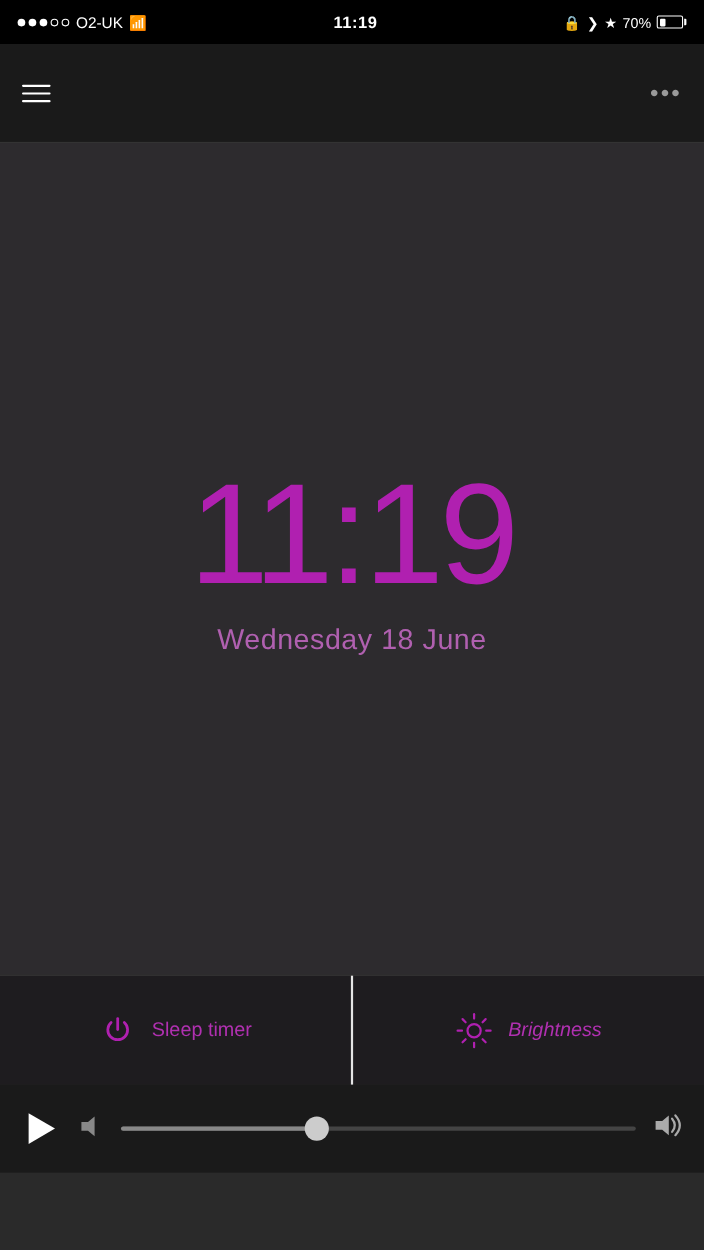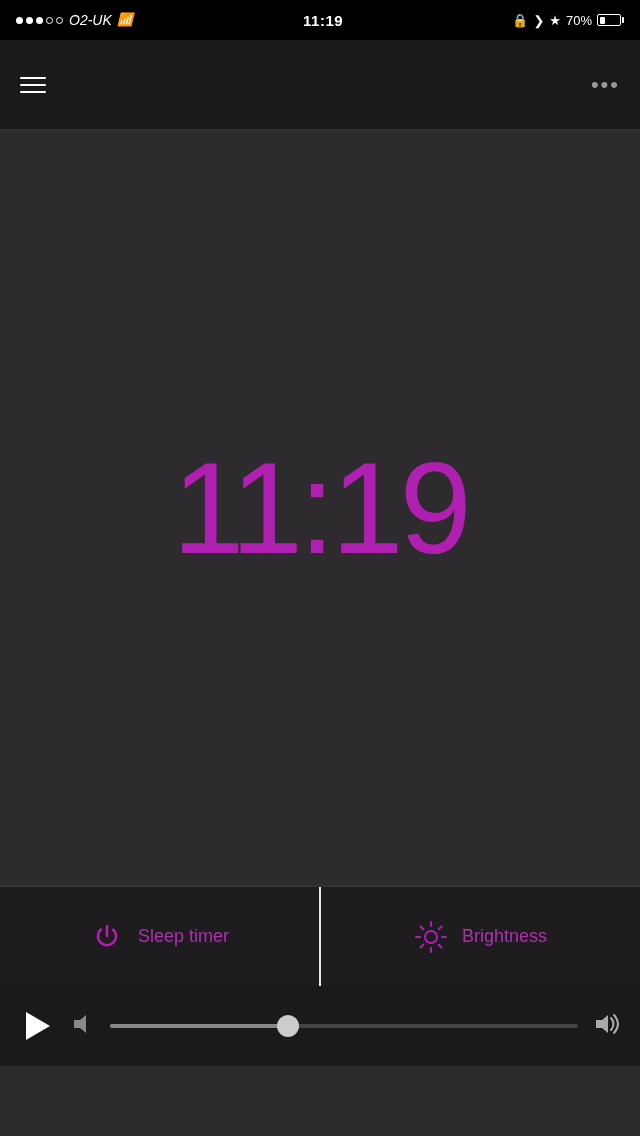--- a/index.html
+++ b/index.html
@@ -18,22 +18,22 @@
       background: #000;
       display: flex;
       align-items: center;
       justify-content: space-between;
       padding: 0 16px;
       color: #fff;
       font-size: 14px;
     }
     .status-left {
       display: flex;
+      align-items: center;
       gap: 6px;
-      font-style: italic;
     }
     .signal-dots {
       display: flex;
       gap: 3px;
       align-items: center;
     }
     .dot {
       width: 7px;
       height: 7px;
       border-radius: 50%;
@@ -193,20 +193,21 @@
       justify-content: center;
       gap: 14px;
       cursor: pointer;
       color: #b030b0;
       font-size: 18px;
       font-weight: 300;
       border-right: 2px solid #e5e5e5;
     }
     .control-btn:last-child {
       border-right: none;
+      font-style: italic;
     }
     .power-icon {
       width: 34px;
       height: 34px;
       position: relative;
     }
     .power-icon svg {
       width: 34px;
       height: 34px;
     }
@@ -311,20 +312,21 @@
     <div class="menu-line"></div>
     <div class="menu-line"></div>
   </div>
   <div class="more-icon">
     <span>•••</span>
   </div>
 </div>
 
 <div class="main-content">
   <div class="clock-time">11:19</div>
+  <div class="clock-date">Wednesday 18 June</div>
 </div>
 
 <div class="bottom-controls">
   <div class="control-btn">
     <div class="power-icon">
       <svg viewBox="0 0 34 34" fill="none" xmlns="http://www.w3.org/2000/svg">
         <path d="M17 6 V16" stroke="#b020b0" stroke-width="2.5" stroke-linecap="round"></path>
         <path d="M11 9.5 A9 9 0 1 0 23 9.5" stroke="#b020b0" stroke-width="2.5" fill="none" stroke-linecap="round"></path>
       </svg>
     </div>

